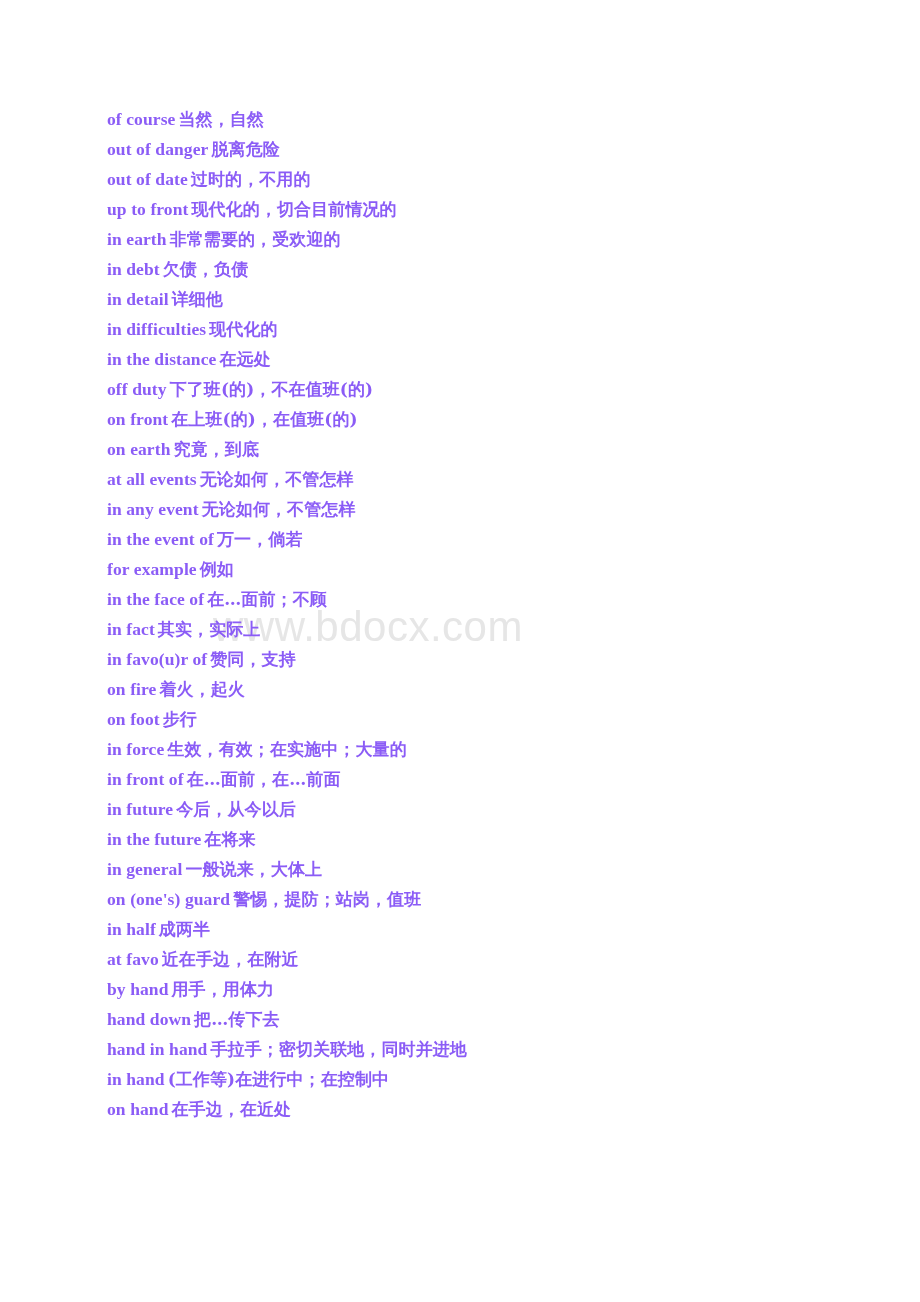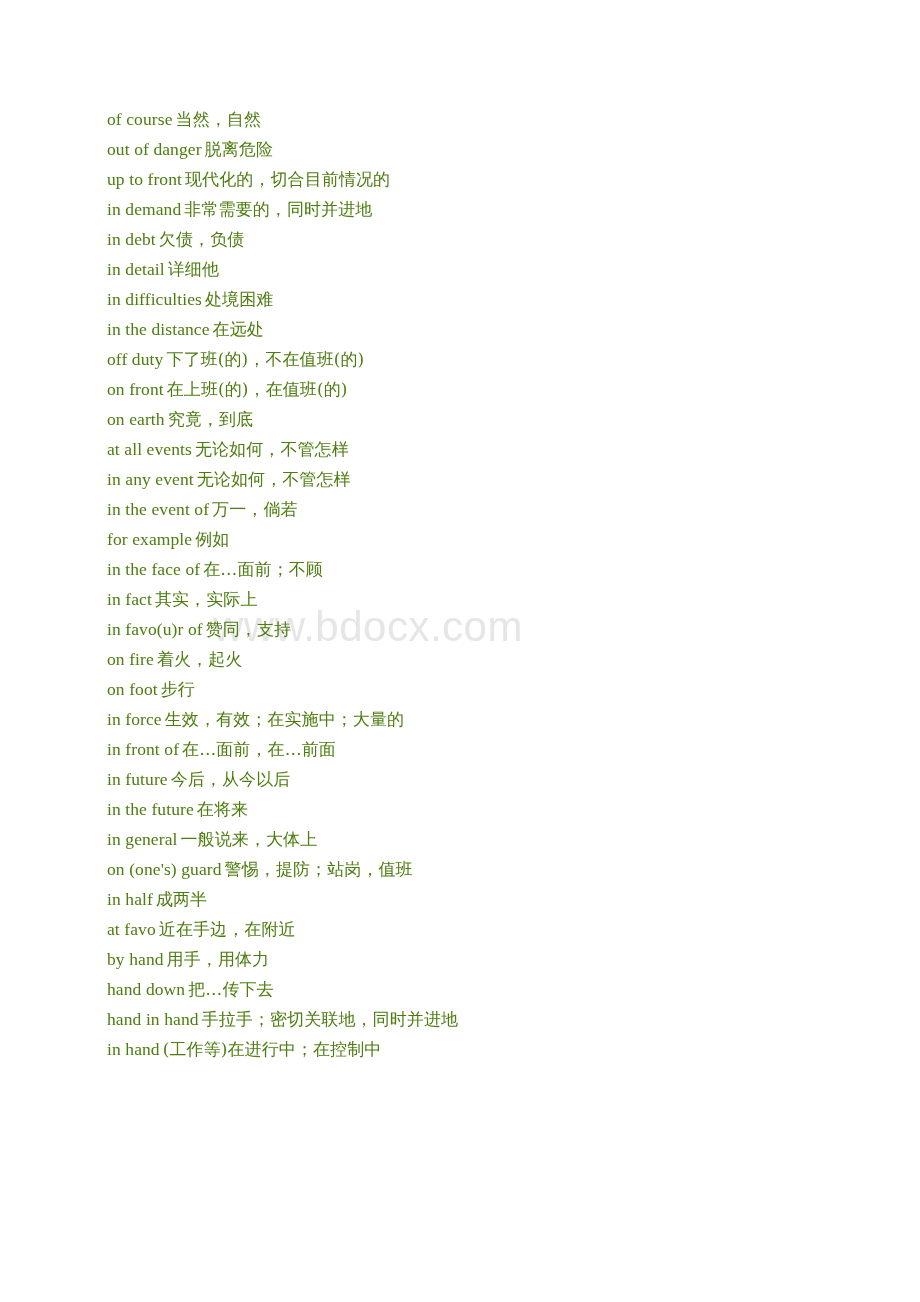--- a/index.html
+++ b/index.html
@@ -47,23 +47,24 @@
     position: absolute;
     left: 107px;
     top: 104px;
     width: 760px;
     z-index: 2;
   }
 
   .entry {
     font-size: 17.5px;
     line-height: 30px;
-    color: #4d7c0f;
+    color: #8b5cf6;
     white-space: nowrap;
     letter-spacing: 0.1px;
+    font-weight: bold;
   }
 
   .entry .term {
     font-family: "Liberation Serif", "DejaVu Serif", serif;
   }
 
   .entry .gloss {
     font-family: "DejaVu Serif", "Liberation Serif", serif;
     font-size: 17px;
     padding-left: 3px;
@@ -72,25 +73,26 @@
 </head>
 <body>
 
 <div class="page">
 
   <div class="watermark">www.bdocx.com</div>
 
   <div class="content">
       <div class="entry"><span class="term">of course</span><span class="gloss">当然，自然</span></div>
       <div class="entry"><span class="term">out of danger</span><span class="gloss">脱离危险</span></div>
+      <div class="entry"><span class="term">out of date</span><span class="gloss">过时的，不用的</span></div>
       <div class="entry"><span class="term">up to front</span><span class="gloss">现代化的，切合目前情况的</span></div>
-      <div class="entry"><span class="term">in demand</span><span class="gloss">非常需要的，同时并进地</span></div>
+      <div class="entry"><span class="term">in earth</span><span class="gloss">非常需要的，受欢迎的</span></div>
       <div class="entry"><span class="term">in debt</span><span class="gloss">欠债，负债</span></div>
       <div class="entry"><span class="term">in detail</span><span class="gloss">详细他</span></div>
-      <div class="entry"><span class="term">in difficulties</span><span class="gloss">处境困难</span></div>
+      <div class="entry"><span class="term">in difficulties</span><span class="gloss">现代化的</span></div>
       <div class="entry"><span class="term">in the distance</span><span class="gloss">在远处</span></div>
       <div class="entry"><span class="term">off duty</span><span class="gloss">下了班(的)，不在值班(的)</span></div>
       <div class="entry"><span class="term">on front</span><span class="gloss">在上班(的)，在值班(的)</span></div>
       <div class="entry"><span class="term">on earth</span><span class="gloss">究竟，到底</span></div>
       <div class="entry"><span class="term">at all events</span><span class="gloss">无论如何，不管怎样</span></div>
       <div class="entry"><span class="term">in any event</span><span class="gloss">无论如何，不管怎样</span></div>
       <div class="entry"><span class="term">in the event of</span><span class="gloss">万一，倘若</span></div>
       <div class="entry"><span class="term">for example</span><span class="gloss">例如</span></div>
       <div class="entry"><span class="term">in the face of</span><span class="gloss">在…面前；不顾</span></div>
       <div class="entry"><span class="term">in fact</span><span class="gloss">其实，实际上</span></div>
@@ -102,15 +104,16 @@
       <div class="entry"><span class="term">in future</span><span class="gloss">今后，从今以后</span></div>
       <div class="entry"><span class="term">in the future</span><span class="gloss">在将来</span></div>
       <div class="entry"><span class="term">in general</span><span class="gloss">一般说来，大体上</span></div>
       <div class="entry"><span class="term">on (one's) guard</span><span class="gloss">警惕，提防；站岗，值班</span></div>
       <div class="entry"><span class="term">in half</span><span class="gloss">成两半</span></div>
       <div class="entry"><span class="term">at favo</span><span class="gloss">近在手边，在附近</span></div>
       <div class="entry"><span class="term">by hand</span><span class="gloss">用手，用体力</span></div>
       <div class="entry"><span class="term">hand down</span><span class="gloss">把…传下去</span></div>
       <div class="entry"><span class="term">hand in hand</span><span class="gloss">手拉手；密切关联地，同时并进地</span></div>
       <div class="entry"><span class="term">in hand</span><span class="gloss">(工作等)在进行中；在控制中</span></div>
+      <div class="entry"><span class="term">on hand</span><span class="gloss">在手边，在近处</span></div>
     </div>
 
 </div>
 
 </body></html>

